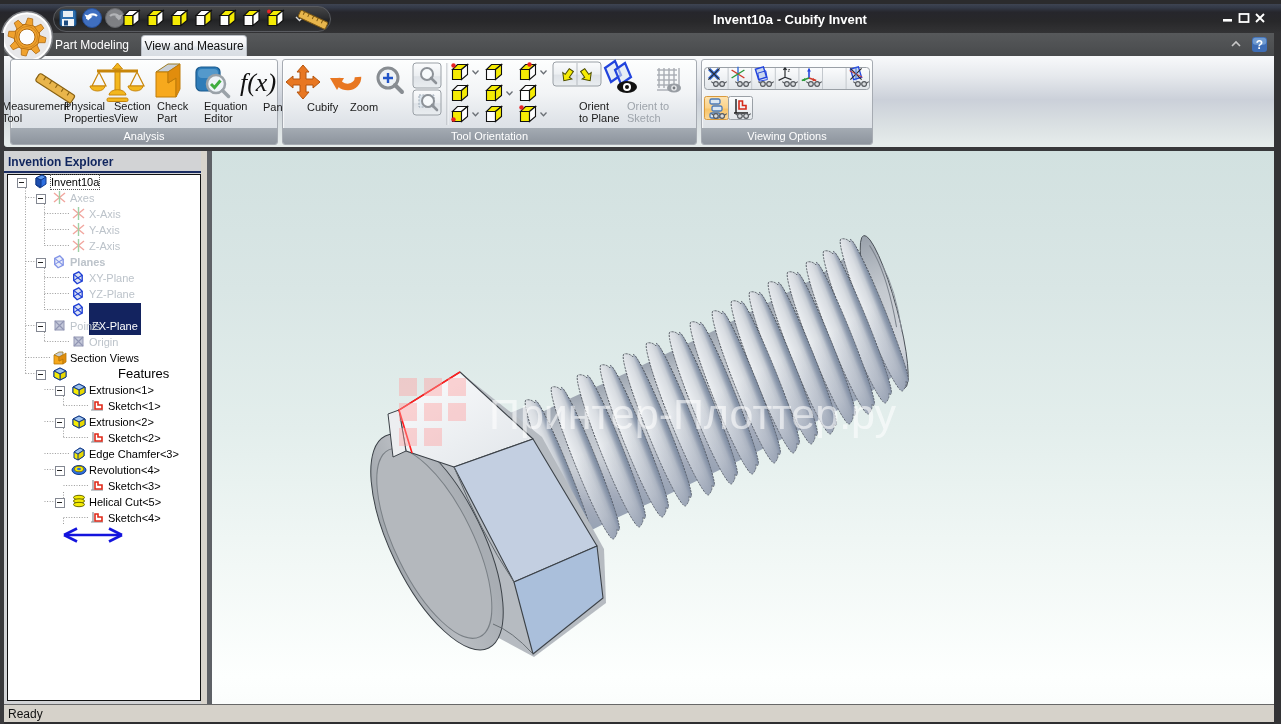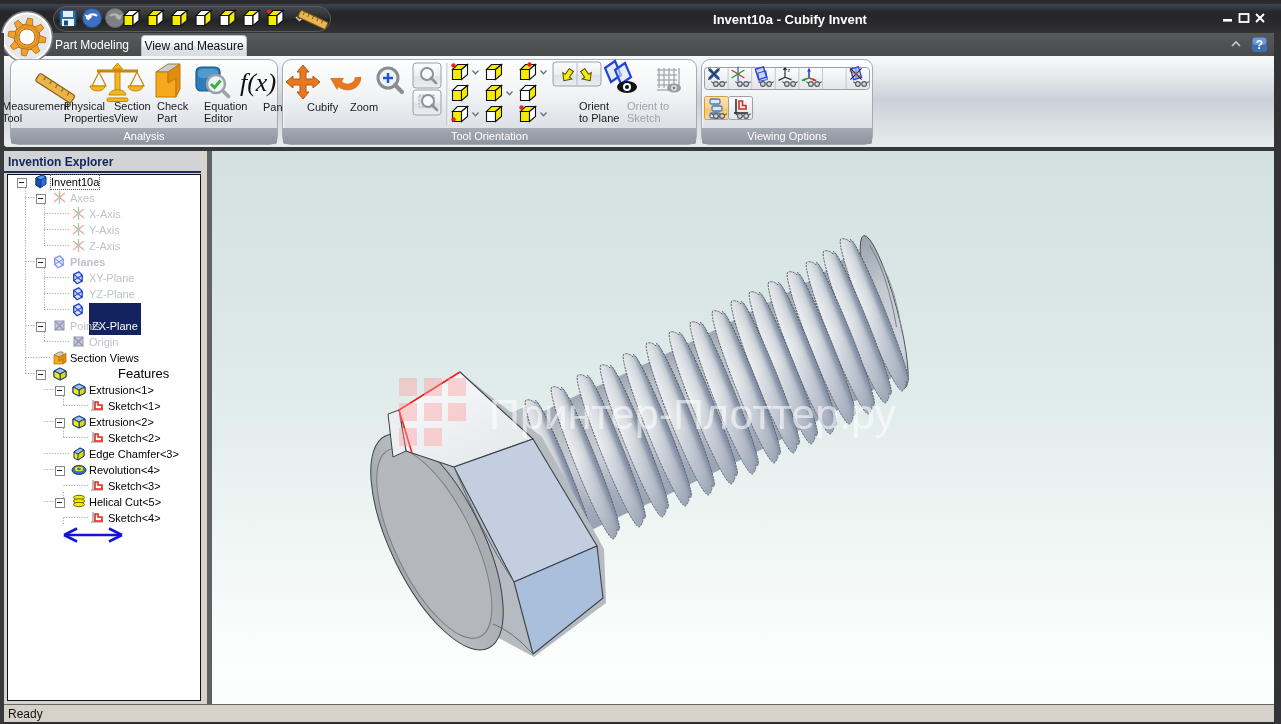--- a/index.html
+++ b/index.html
@@ -5,21 +5,21 @@
 .ab{position:absolute}
 #win{position:absolute;left:0;top:4px;width:1281px;height:724px}
 #title{left:0;top:0;width:1281px;height:29px;background:linear-gradient(180deg,#3e4452 0%,#343a48 12%,#26262c 28%,#28282a 60%,#333335 100%)}
 #ttext{left:660px;top:8px;width:260px;color:#fff;font-size:13px;font-weight:bold;text-align:center}
 #qat{left:53px;top:2px;width:278px;height:26px;background:linear-gradient(180deg,#464749 0%,#2c2d2f 45%,#222325 55%,#323335 100%);border:1px solid #595b60;border-radius:13px}
 #tabrow{left:0;top:29px;width:1281px;height:23px;background:linear-gradient(180deg,#57595b,#484a4c)}
 #tabPM{left:40px;top:31px;width:104px;height:21px;color:#fff;font-size:12px;text-align:center;line-height:21px}
 #tabVM{left:141px;top:31px;width:106px;height:21px;background:linear-gradient(180deg,#fdfdfe 0%,#f0f2f5 45%,#dde2e8 60%,#d8dde3 100%);border:1px solid #b9bec5;border-bottom:none;border-radius:4px 4px 0 0;color:#111;font-size:12px;text-align:center;line-height:20px}
 #ribbon{left:4px;top:52px;width:1273px;height:91px;background:linear-gradient(180deg,#f8f9fb 0%,#e6e9ed 22%,#cbd0d9 48%,#d8dee1 72%,#e7edec 100%);border-radius:0 0 3px 3px}
 #ribline{left:0px;top:143px;width:1281px;height:4px;background:#38383a}
-.grp{position:absolute;top:55px;height:86px;background:linear-gradient(180deg,#fdfefe 0%,#f2f4f6 40%,#e0e4e9 72%,#d7dce1 100%);border:1px solid #a6abb2;border-radius:9px;box-shadow:1px 1px 1px rgba(255,255,255,.7) inset}
+.grp{position:absolute;top:55px;height:86px;background:linear-gradient(180deg,#fdfefe 0%,#f2f4f6 40%,#e0e4e9 72%,#d7dce1 100%);border:1px solid #a6abb2;border-radius:3px;box-shadow:1px 1px 1px rgba(255,255,255,.7) inset}
 .glabel{position:absolute;left:0;bottom:0;width:100%;height:16px;background:linear-gradient(180deg,#a4abb3,#8d949d);border-radius:0 0 2px 2px;color:#fff;font-size:11px;text-align:center;line-height:16px}
 .blabel{position:absolute;font-size:11px;color:#1a1a1a;text-align:left;line-height:12px}
 .gray{color:#9ea4ab}
 </style></head><body>
 <div id="win">
 <div class="ab" id="title"></div>
 <div class="ab" id="tabrow"></div>
 <div class="ab" id="qat"></div>
 <div class="ab" id="ttext">Invent10a - Cubify Invent</div>
 <div class="ab" id="tabPM">Part Modeling</div>

